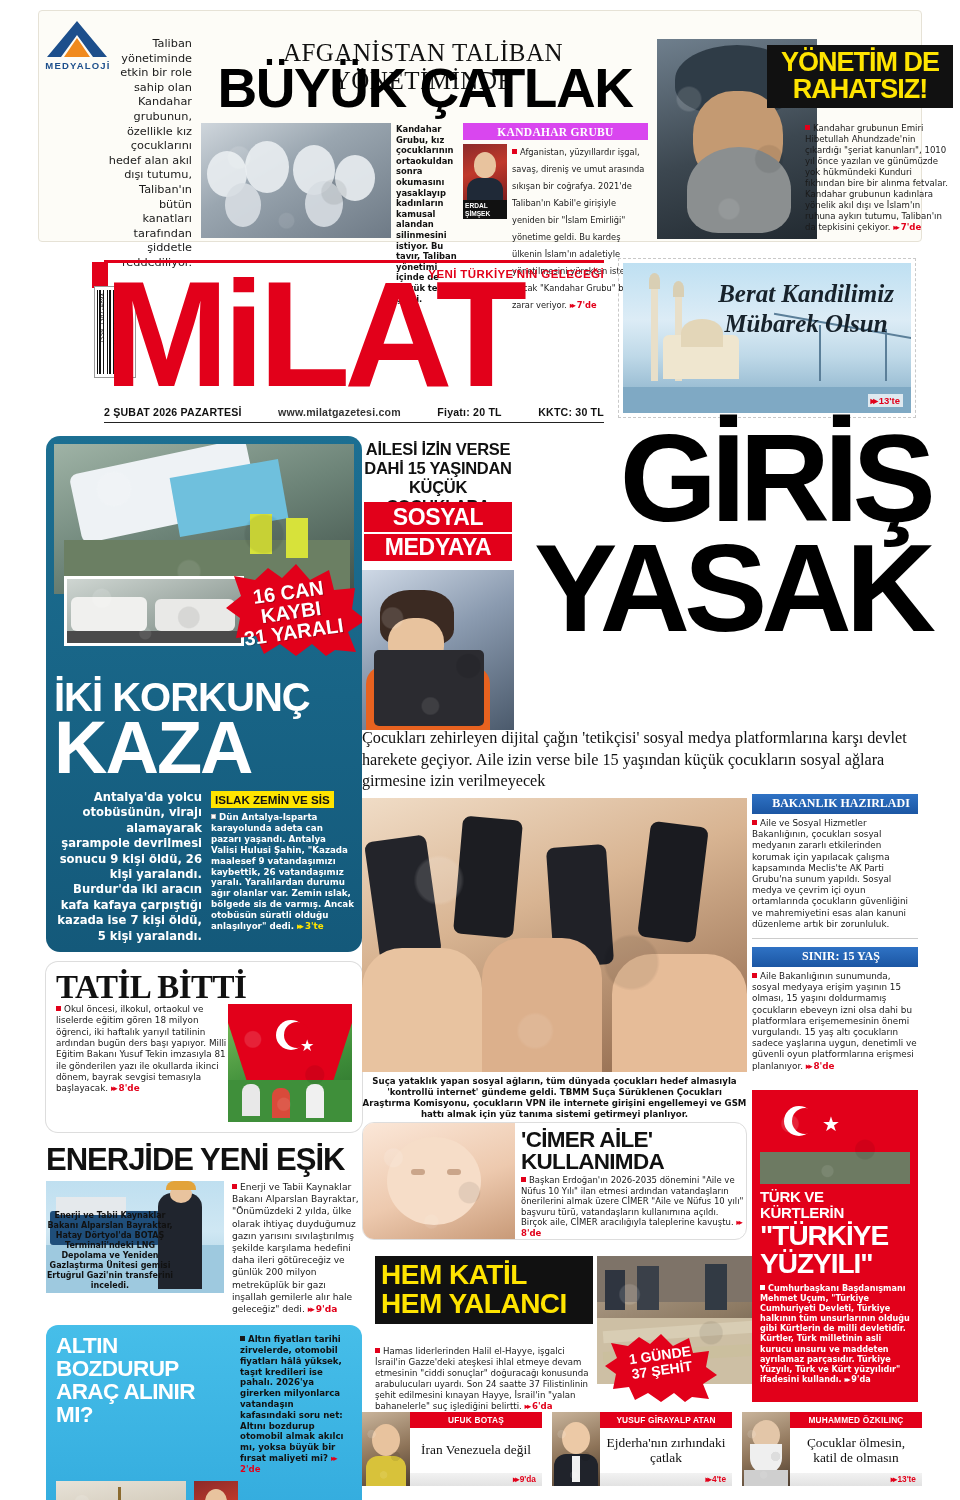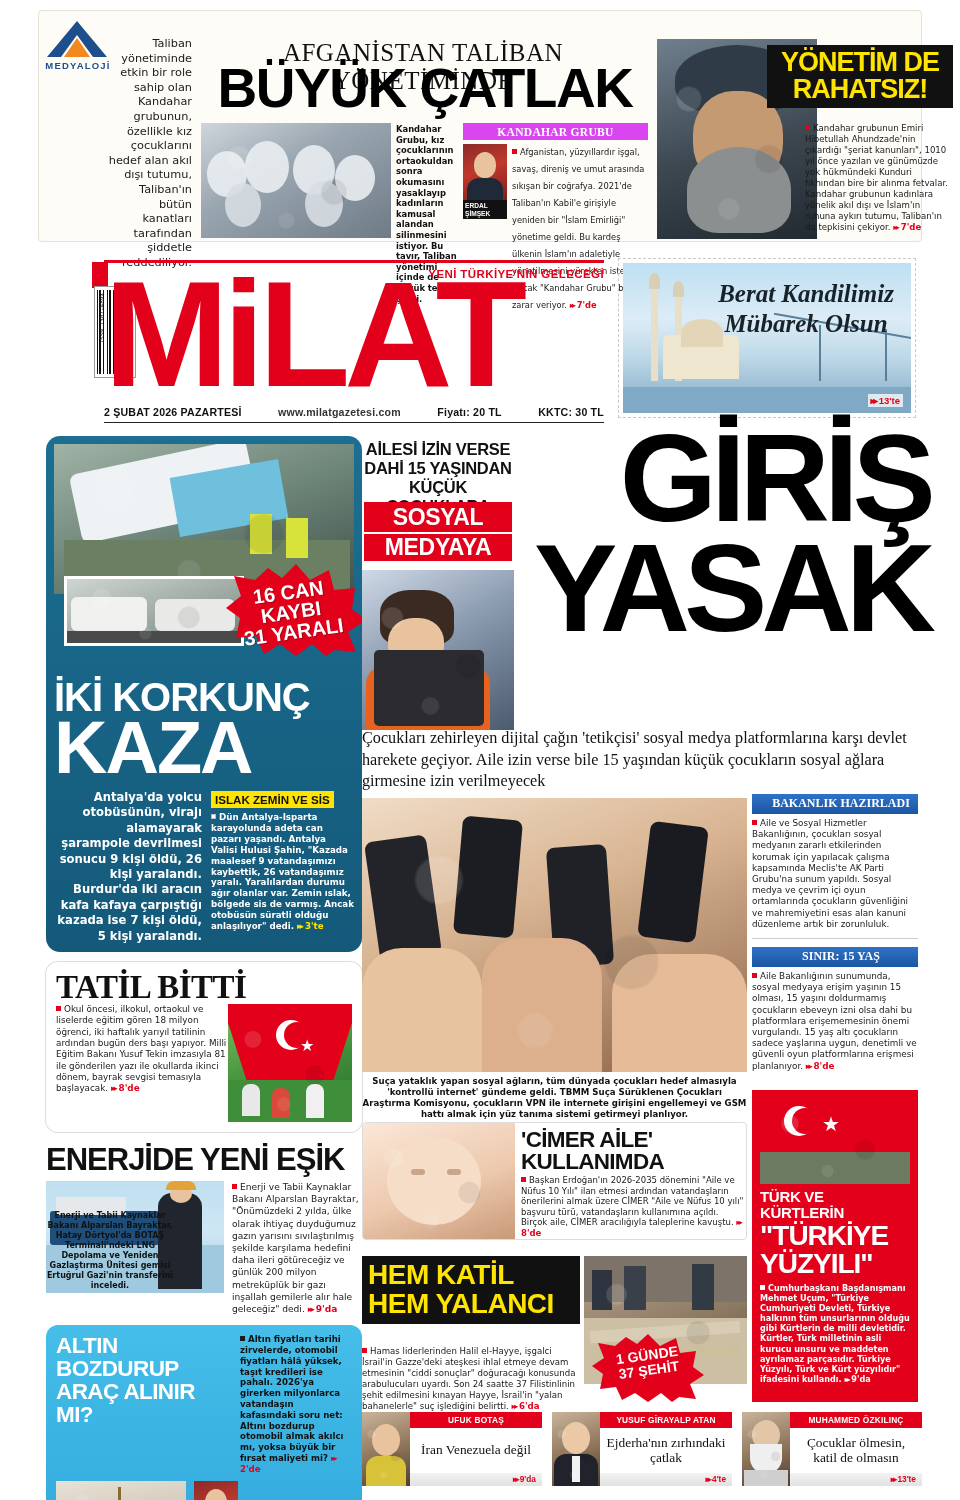--- a/index.html
+++ b/index.html
@@ -237,27 +237,27 @@
     position:absolute; left:0; top:362px; width:385px; height:274px;
     background: linear-gradient(160deg,#f0dcc6,#d8b492 40%,#8c6448); overflow:hidden;
   }
   .soc-cap {
     position:absolute; left:0; top:640px; width:385px;
     font-family:"DejaVu Sans", sans-serif; font-weight:700; font-size:8.6px; line-height:11px;
     text-align:center; color:#111;
   }
   .cimer-card {
     position:absolute; left:0; top:686px; width:385px; height:118px;
-    border:1px solid #ddd; border-radius:4px; background:#fff; overflow:hidden;
+    border:1px solid #ddd; border-radius:12px; background:#fff; overflow:hidden;
   }
   .cimer-photo { position:absolute; left:0; top:0; width:152px; height:116px; background:linear-gradient(160deg,#fbe7d8,#edc9ae 55%,#c89a78);}
   .cimer-head { position:absolute; left:158px; top:6px; width:222px; font-weight:900; font-size:22.5px; line-height:22px; letter-spacing:-.7px; color:#111;}
   .cimer-text { position:absolute; left:158px; top:52px; width:224px; font-family:"DejaVu Sans", sans-serif; font-size:8.5px; line-height:10.6px; color:#1a1a1a;}
 
-  .hem-card { position:absolute; left:0; top:814px; width:385px; height:172px; }
+  .hem-card { position:absolute; left:13px; top:814px; width:385px; height:172px; }
   .hem-head { position:absolute; left:0; top:6px; width:218px; background:#111; padding:4px 6px 6px 6px;}
   .hem-head div { color:#ffe400; font-weight:900; font-size:28px; line-height:29px; letter-spacing:-.5px; }
   .hem-photo { position:absolute; left:222px; top:6px; width:163px; height:128px; background:linear-gradient(160deg,#b8a894,#8d7a63 55%,#564a3b); overflow:hidden;}
   .hem-text { position:absolute; left:0; top:96px; width:214px; font-family:"DejaVu Sans", sans-serif; font-size:8.6px; line-height:10.9px; color:#1a1a1a;}
   .hem-burst { position:absolute; left:230px; top:84px; width:112px; height:68px;}
   .hem-burst-txt {
     position:absolute; left:236px; top:98px; width:100px; text-align:center;
     color:#fff; font-weight:900; font-size:14px; line-height:15px; transform:rotate(-8deg);
   }
 

